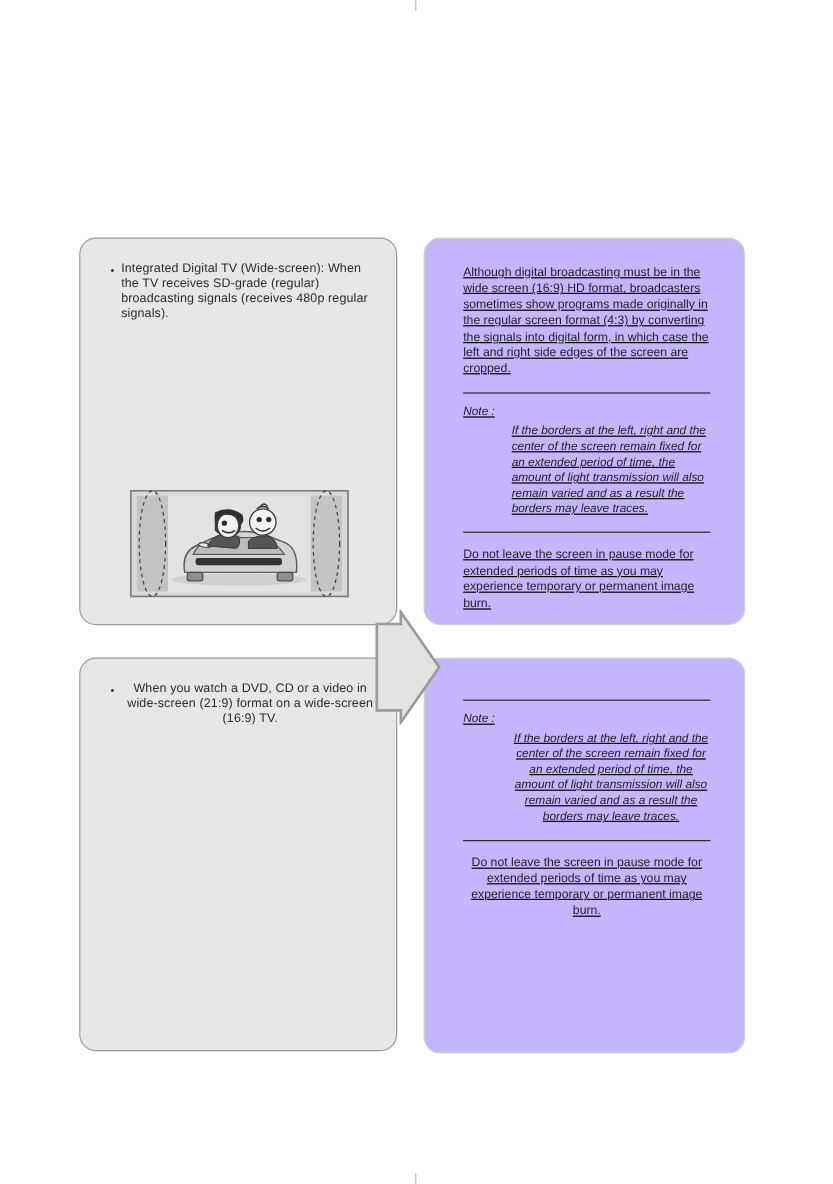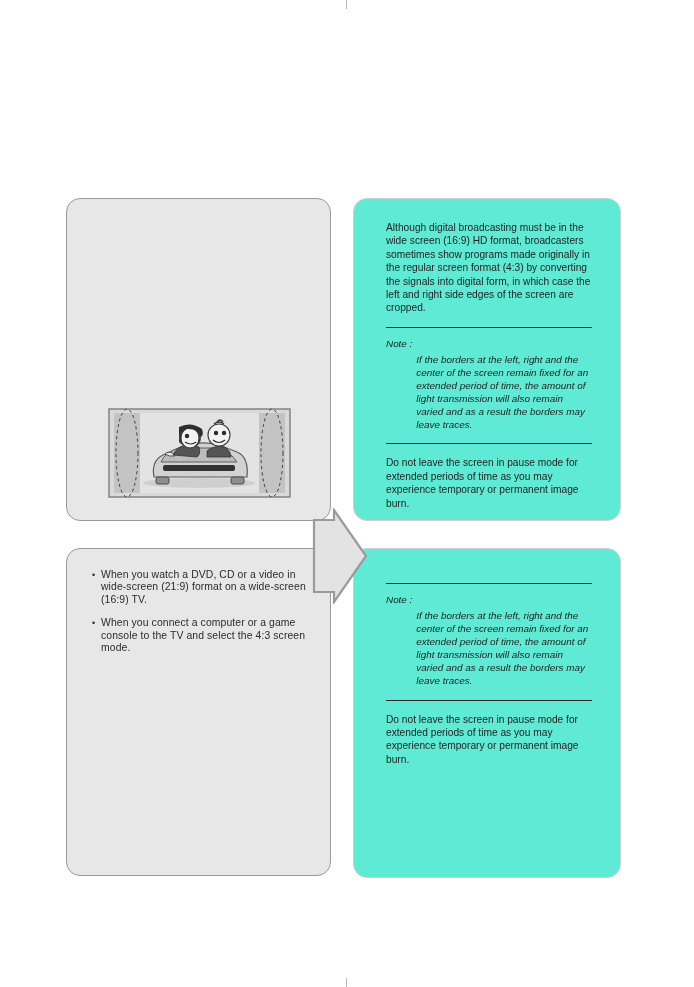--- a/index.html
+++ b/index.html
@@ -28,44 +28,45 @@
   .crop-top    { left: 346px; top: 0px;   width: 1px; height: 9px; }
   .crop-bottom { left: 346px; top: 978px; width: 1px; height: 9px; }
 
   
   .block {
     position: absolute;
     left: 0;
     width: 694px;
   }
   .block-1 { top: 198px; height: 325px; }
-  .block-2 { top: 548px; height: 330px; }
+  .block-2 { top: 548px; height: 330px; text-align: center; }
 
   .left-panel {
     position: absolute;
     left: 66px;
     top: 0;
     width: 265px;
     background: #e7e7e7;
     border: 1.6px solid #9a9a9a;
     border-radius: 14px;
     box-sizing: border-box;
   }
   .block-1 .left-panel { height: 323px; }
   .block-2 .left-panel { height: 328px; }
 
   .right-panel {
     position: absolute;
     left: 353px;
     top: 0;
     width: 268px;
-    background: #5eead4;
+    background: #c4b5fd;
     border: 1px solid #cfcfcf;
     border-radius: 14px;
     box-sizing: border-box;
+    text-decoration: underline;
   }
   .block-1 .right-panel { height: 323px; }
   .block-2 .right-panel { height: 330px; }
 
   
   .arrow {
     position: absolute;
     left: 312px;
     width: 56px;
     height: 96px;
@@ -112,20 +113,21 @@
     border: 0;
     border-top: 1.5px solid #2a2a2a;
     margin: 12px 0 9px 0;
   }
   .note {
     display: flex;
     font-size: 9.9px;
     line-height: 13.1px;
     color: #1f1f1f;
     font-style: italic;
+    gap: 10px;
   }
   .note-label {
     flex: 0 0 auto;
     white-space: nowrap;
     padding-right: 4px;
   }
   .note-body { flex: 1 1 auto; margin-top: 16px; }
   .para-after { margin-top: 12px; }
 
   
@@ -142,20 +144,21 @@
 
 <div class="page">
 
   <div class="crop-mark crop-top"></div>
   <div class="crop-mark crop-bottom"></div>
 
   <div class="block block-1">
 
     <div class="left-panel">
       <ul class="bullet-list">
+        <li class="bullet-item">Integrated Digital TV (Wide-screen): When the TV receives SD-grade (regular) broadcasting signals (receives 480p regular signals).</li>
       </ul>
 
       <div class="illus illus-1">
         <svg width="185" height="92" viewBox="0 0 185 92" xmlns="http://www.w3.org/2000/svg">
 
           <rect x="2" y="2" width="181" height="88" fill="#d9d9d9" stroke="#7d7d7d" stroke-width="1.4"></rect>
 
           <rect x="7" y="6" width="171" height="80" fill="#e3e3e3"></rect>
 
           <rect x="7" y="6" width="26" height="80" fill="#c3c3c3"></rect>
@@ -214,21 +217,20 @@
         <p class="para para-after">Do not leave the screen in pause mode for extended periods of time as you may experience temporary or permanent image burn.</p>
       </div>
     </div>
   </div>
 
   <div class="block block-2">
 
     <div class="left-panel">
       <ul class="bullet-list">
         <li class="bullet-item">When you watch a DVD, CD or a video in wide-screen (21:9) format on a wide-screen (16:9) TV.</li>
-        <li class="bullet-item">When you connect a computer or a game console to the TV and select the 4:3 screen mode.</li>
       </ul>
 
     </div>
 
     <div class="right-panel">
       <div class="rp-inner">
         <div class="hr"></div>
         <div class="note">
           <span class="note-label">Note :</span>
           <span class="note-body">If the borders at the left, right and the center of the screen remain fixed for an extended period of time, the amount of light transmission will also remain varied and as a result the borders may leave traces.</span>

